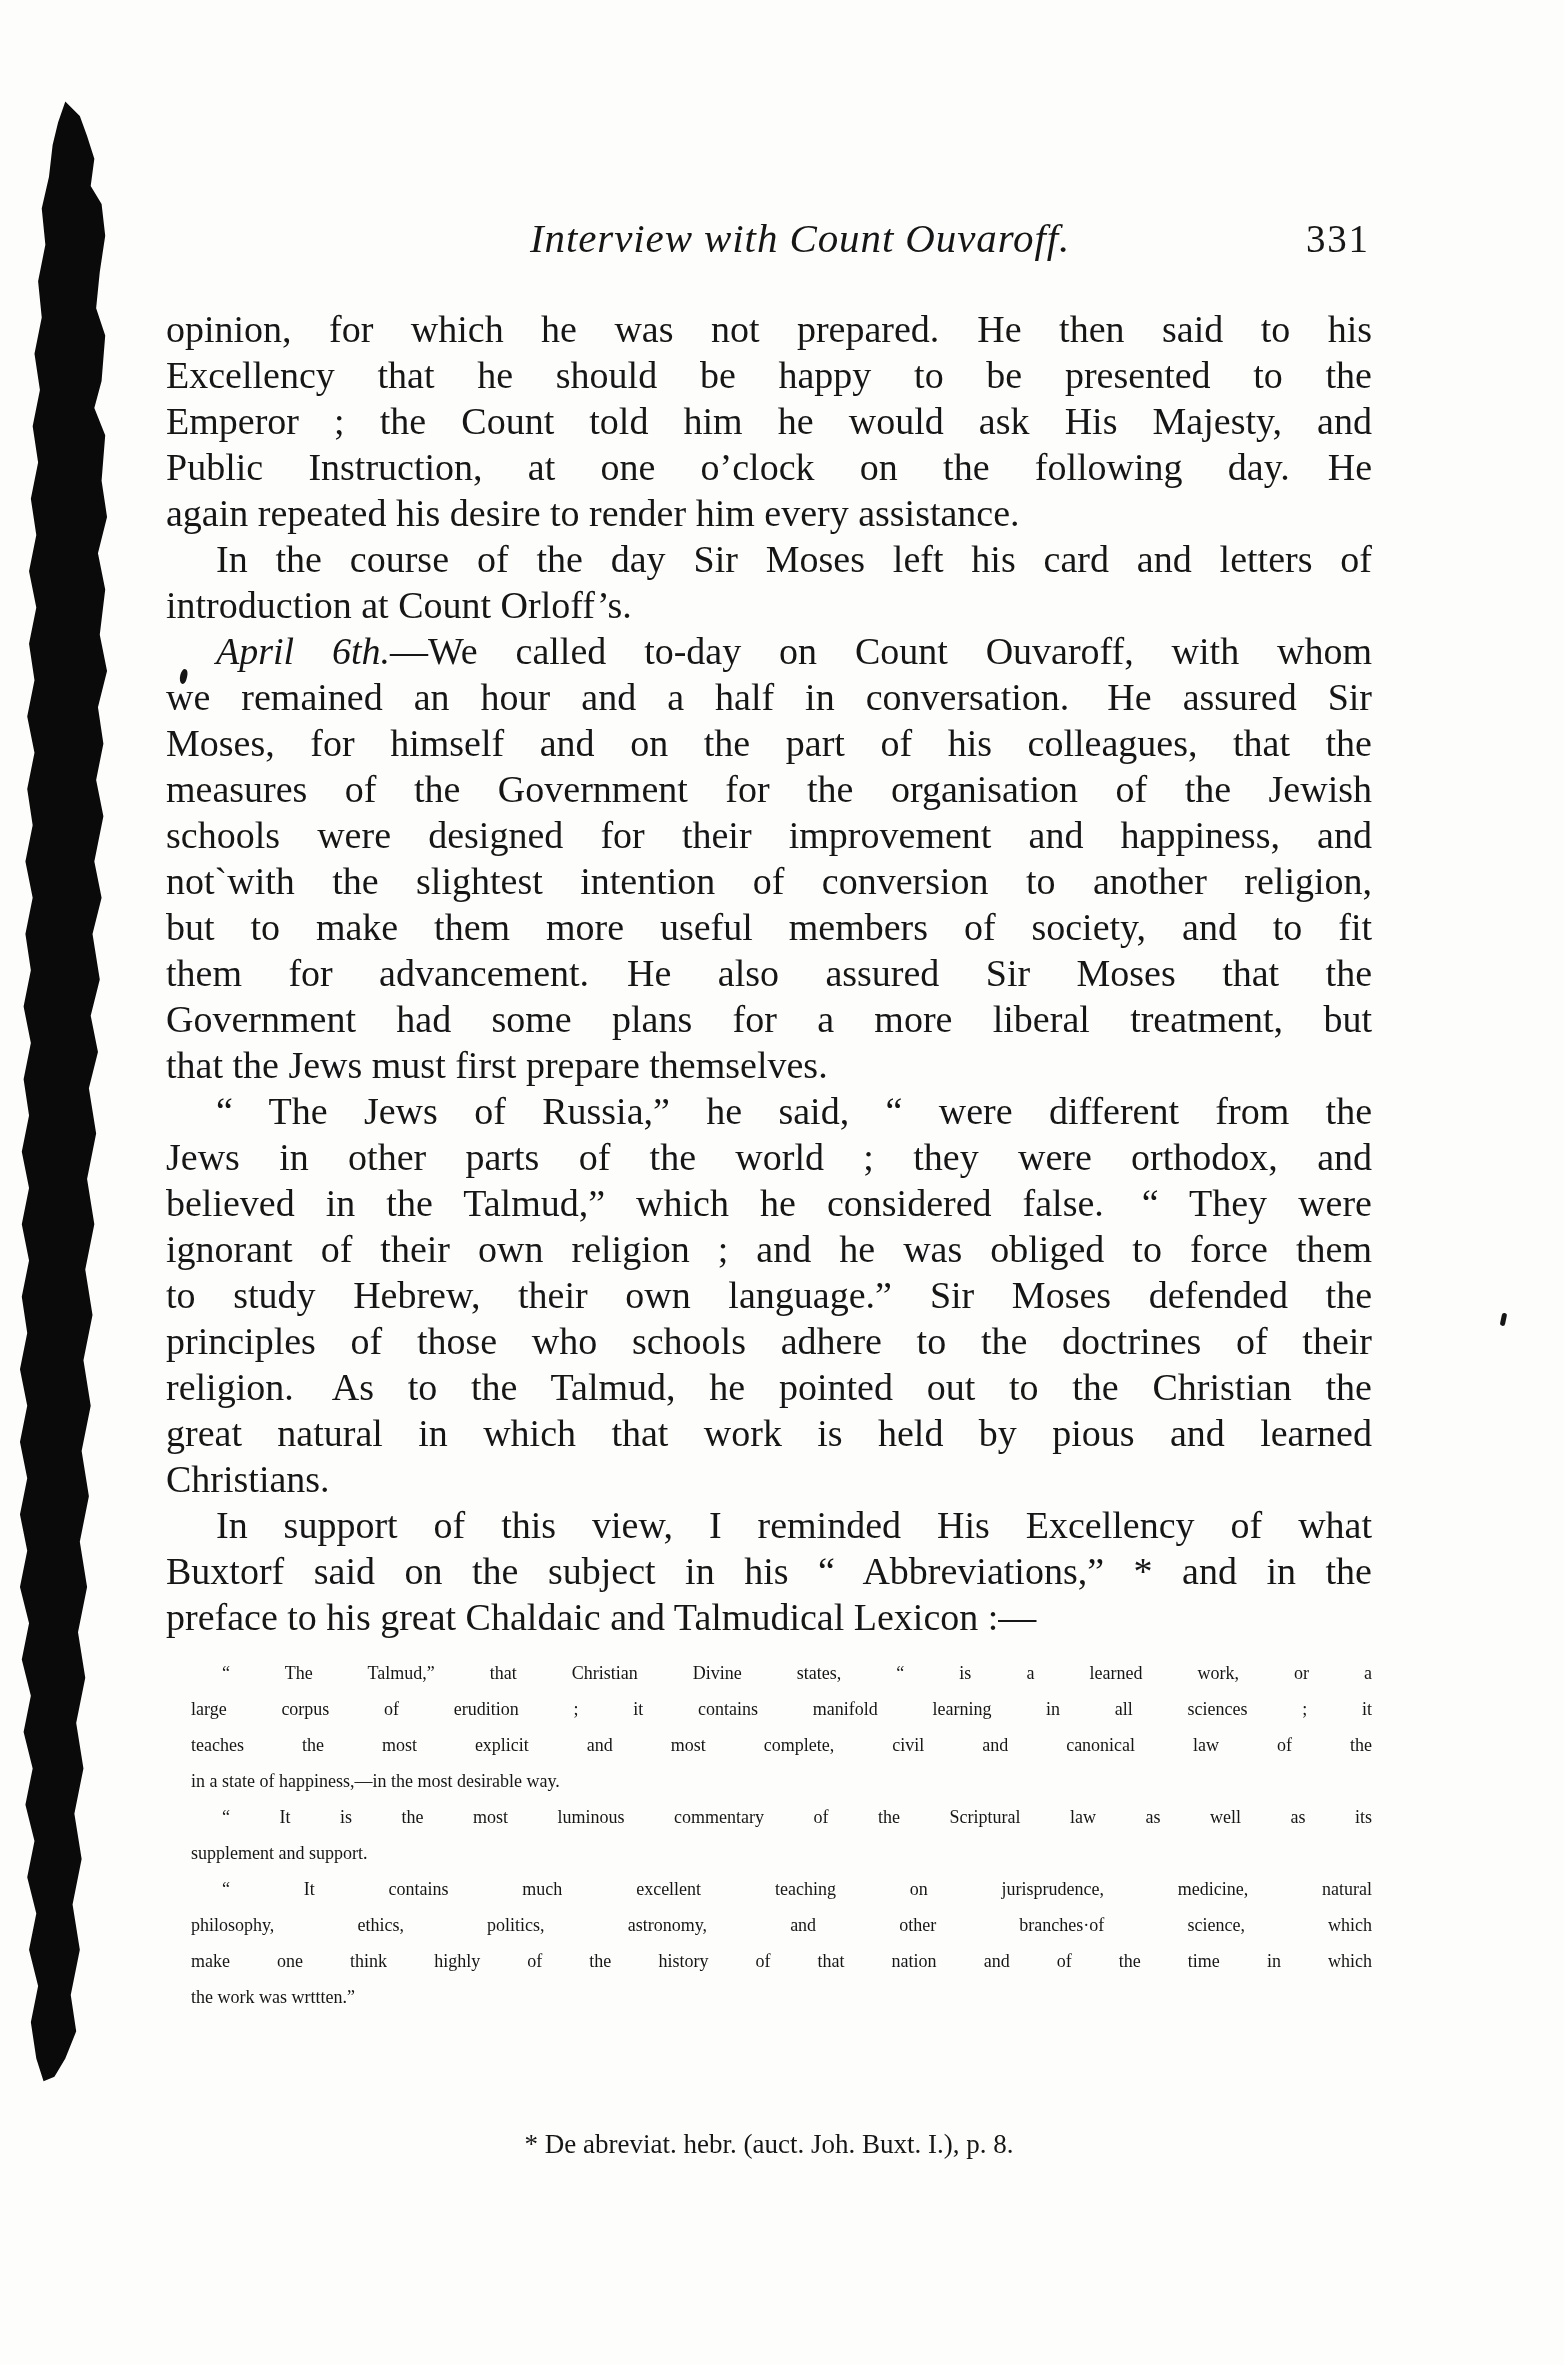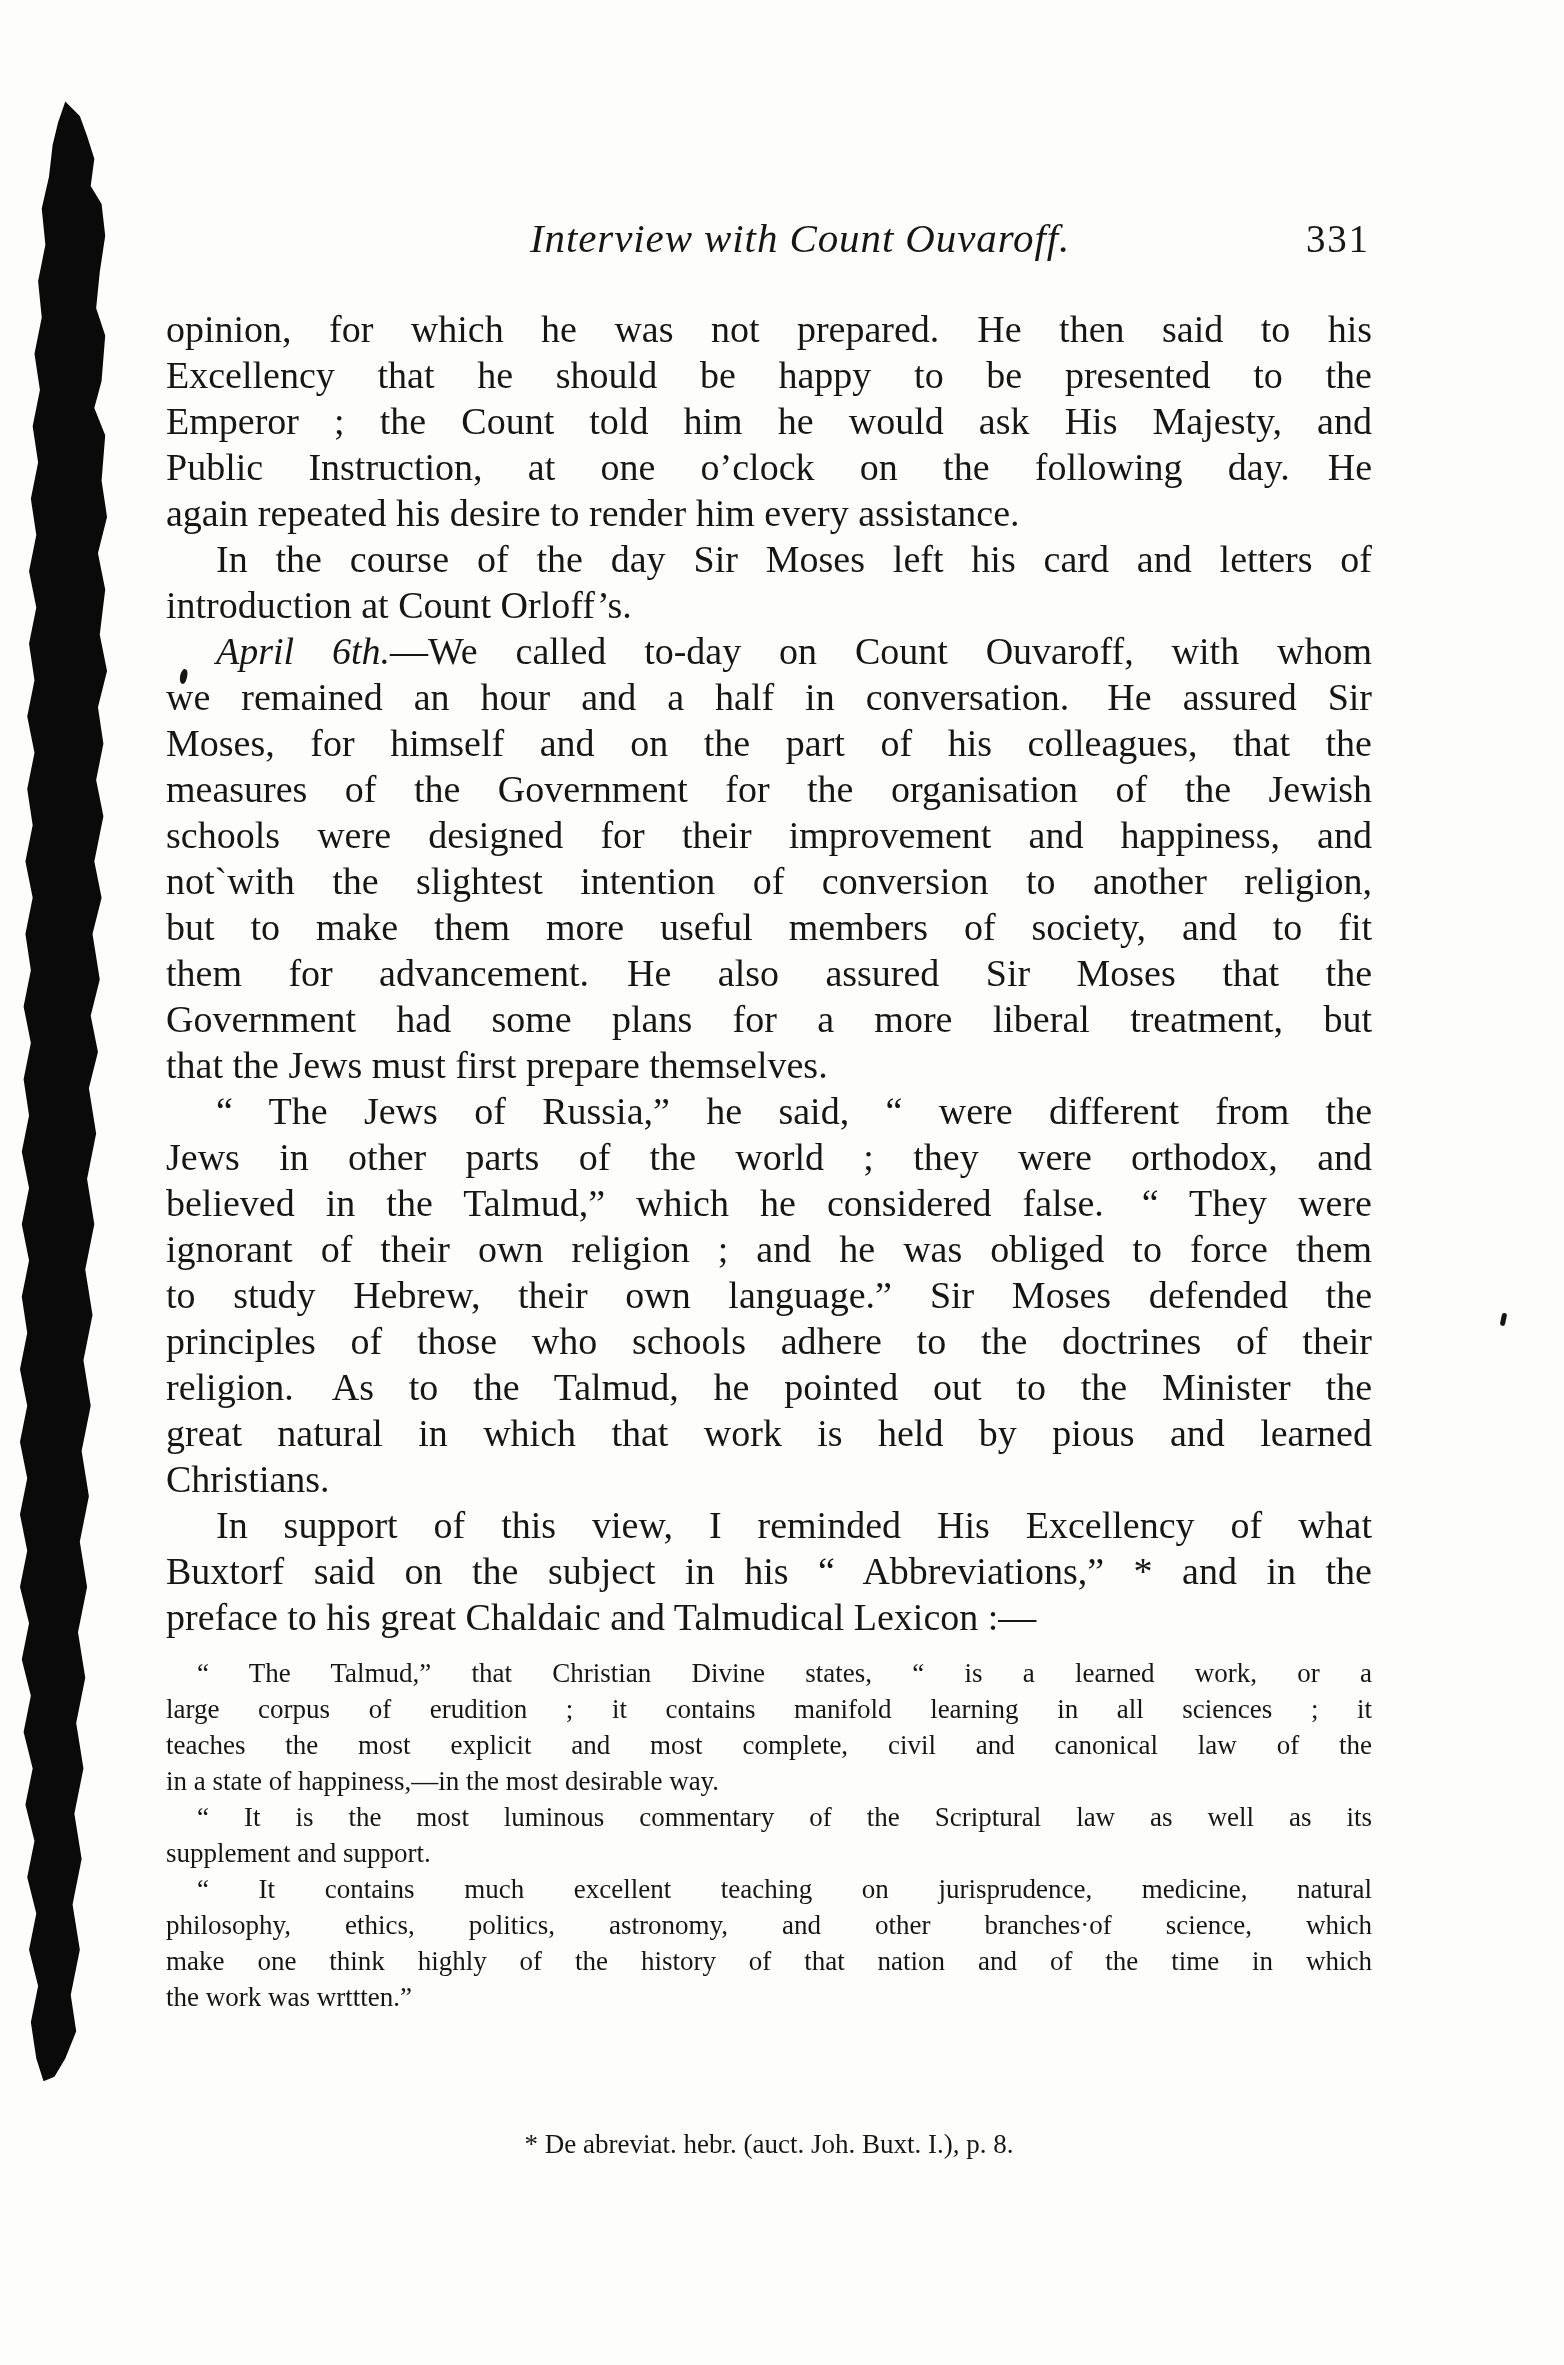--- a/index.html
+++ b/index.html
@@ -21,21 +21,21 @@
   .pagenum{position:absolute;left:1306px;top:1.8px;font-size:39px;letter-spacing:1.8px;}
   .textbody{position:absolute;left:166px;top:306px;width:1206px;}
   .para{margin:0;}
   .para .line{
     text-align:justify;
     text-align-last:justify;
     white-space:normal;
   }
   .para .line.last{text-align-last:left;}
   .para.large .line{font-size:38px;line-height:46px;}
-  .para.small .line{font-size:27px;line-height:36px;}
+  .para.small .line{font-size:18px;line-height:36px;margin-left:25px;}
   .para.large .line.first{text-indent:50px;}
   .para.small .line.first{text-indent:31px;}
   .para.large + .para.small{margin-top:14.5px;}
   .it{font-style:italic;}
   .footnote{
     position:absolute;left:166px;top:2129px;width:1206px;
     text-align:center;font-size:27px;
   }
   .artifact{position:absolute;background:#151515;}
   .a1{left:180px;top:669px;width:7.3px;height:15.4px;border-radius:50% 50% 40% 60%;transform:rotate(14deg);}
@@ -93,21 +93,21 @@
         <div class="line">Government had some plans for a more liberal treatment, but</div>
         <div class="line last">that the Jews must first prepare themselves.</div>
       </div>
       <div class="para large">
         <div class="line first">“ The Jews of Russia,” he said, “ were different from the</div>
         <div class="line">Jews in other parts of the world ; they were orthodox, and</div>
         <div class="line">believed in the Talmud,” which he considered false. “ They were</div>
         <div class="line">ignorant of their own religion ; and he was obliged to force them</div>
         <div class="line">to study Hebrew, their own language.” Sir Moses defended the</div>
         <div class="line">principles of those who schools adhere to the doctrines of their</div>
-        <div class="line">religion. As to the Talmud, he pointed out to the Minister the</div>
+        <div class="line">religion. As to the Talmud, he pointed out to the Christian the</div>
         <div class="line">great natural in which that work is held by pious and learned</div>
         <div class="line last">Christians.</div>
       </div>
       <div class="para large">
         <div class="line first">In support of this view, I reminded His Excellency of what</div>
         <div class="line">Buxtorf said on the subject in his “ Abbreviations,” * and in the</div>
         <div class="line last">preface to his great Chaldaic and Talmudical Lexicon :—</div>
       </div>
       <div class="para small">
         <div class="line first">“ The Talmud,” that Christian Divine states, “ is a learned work, or a</div>

